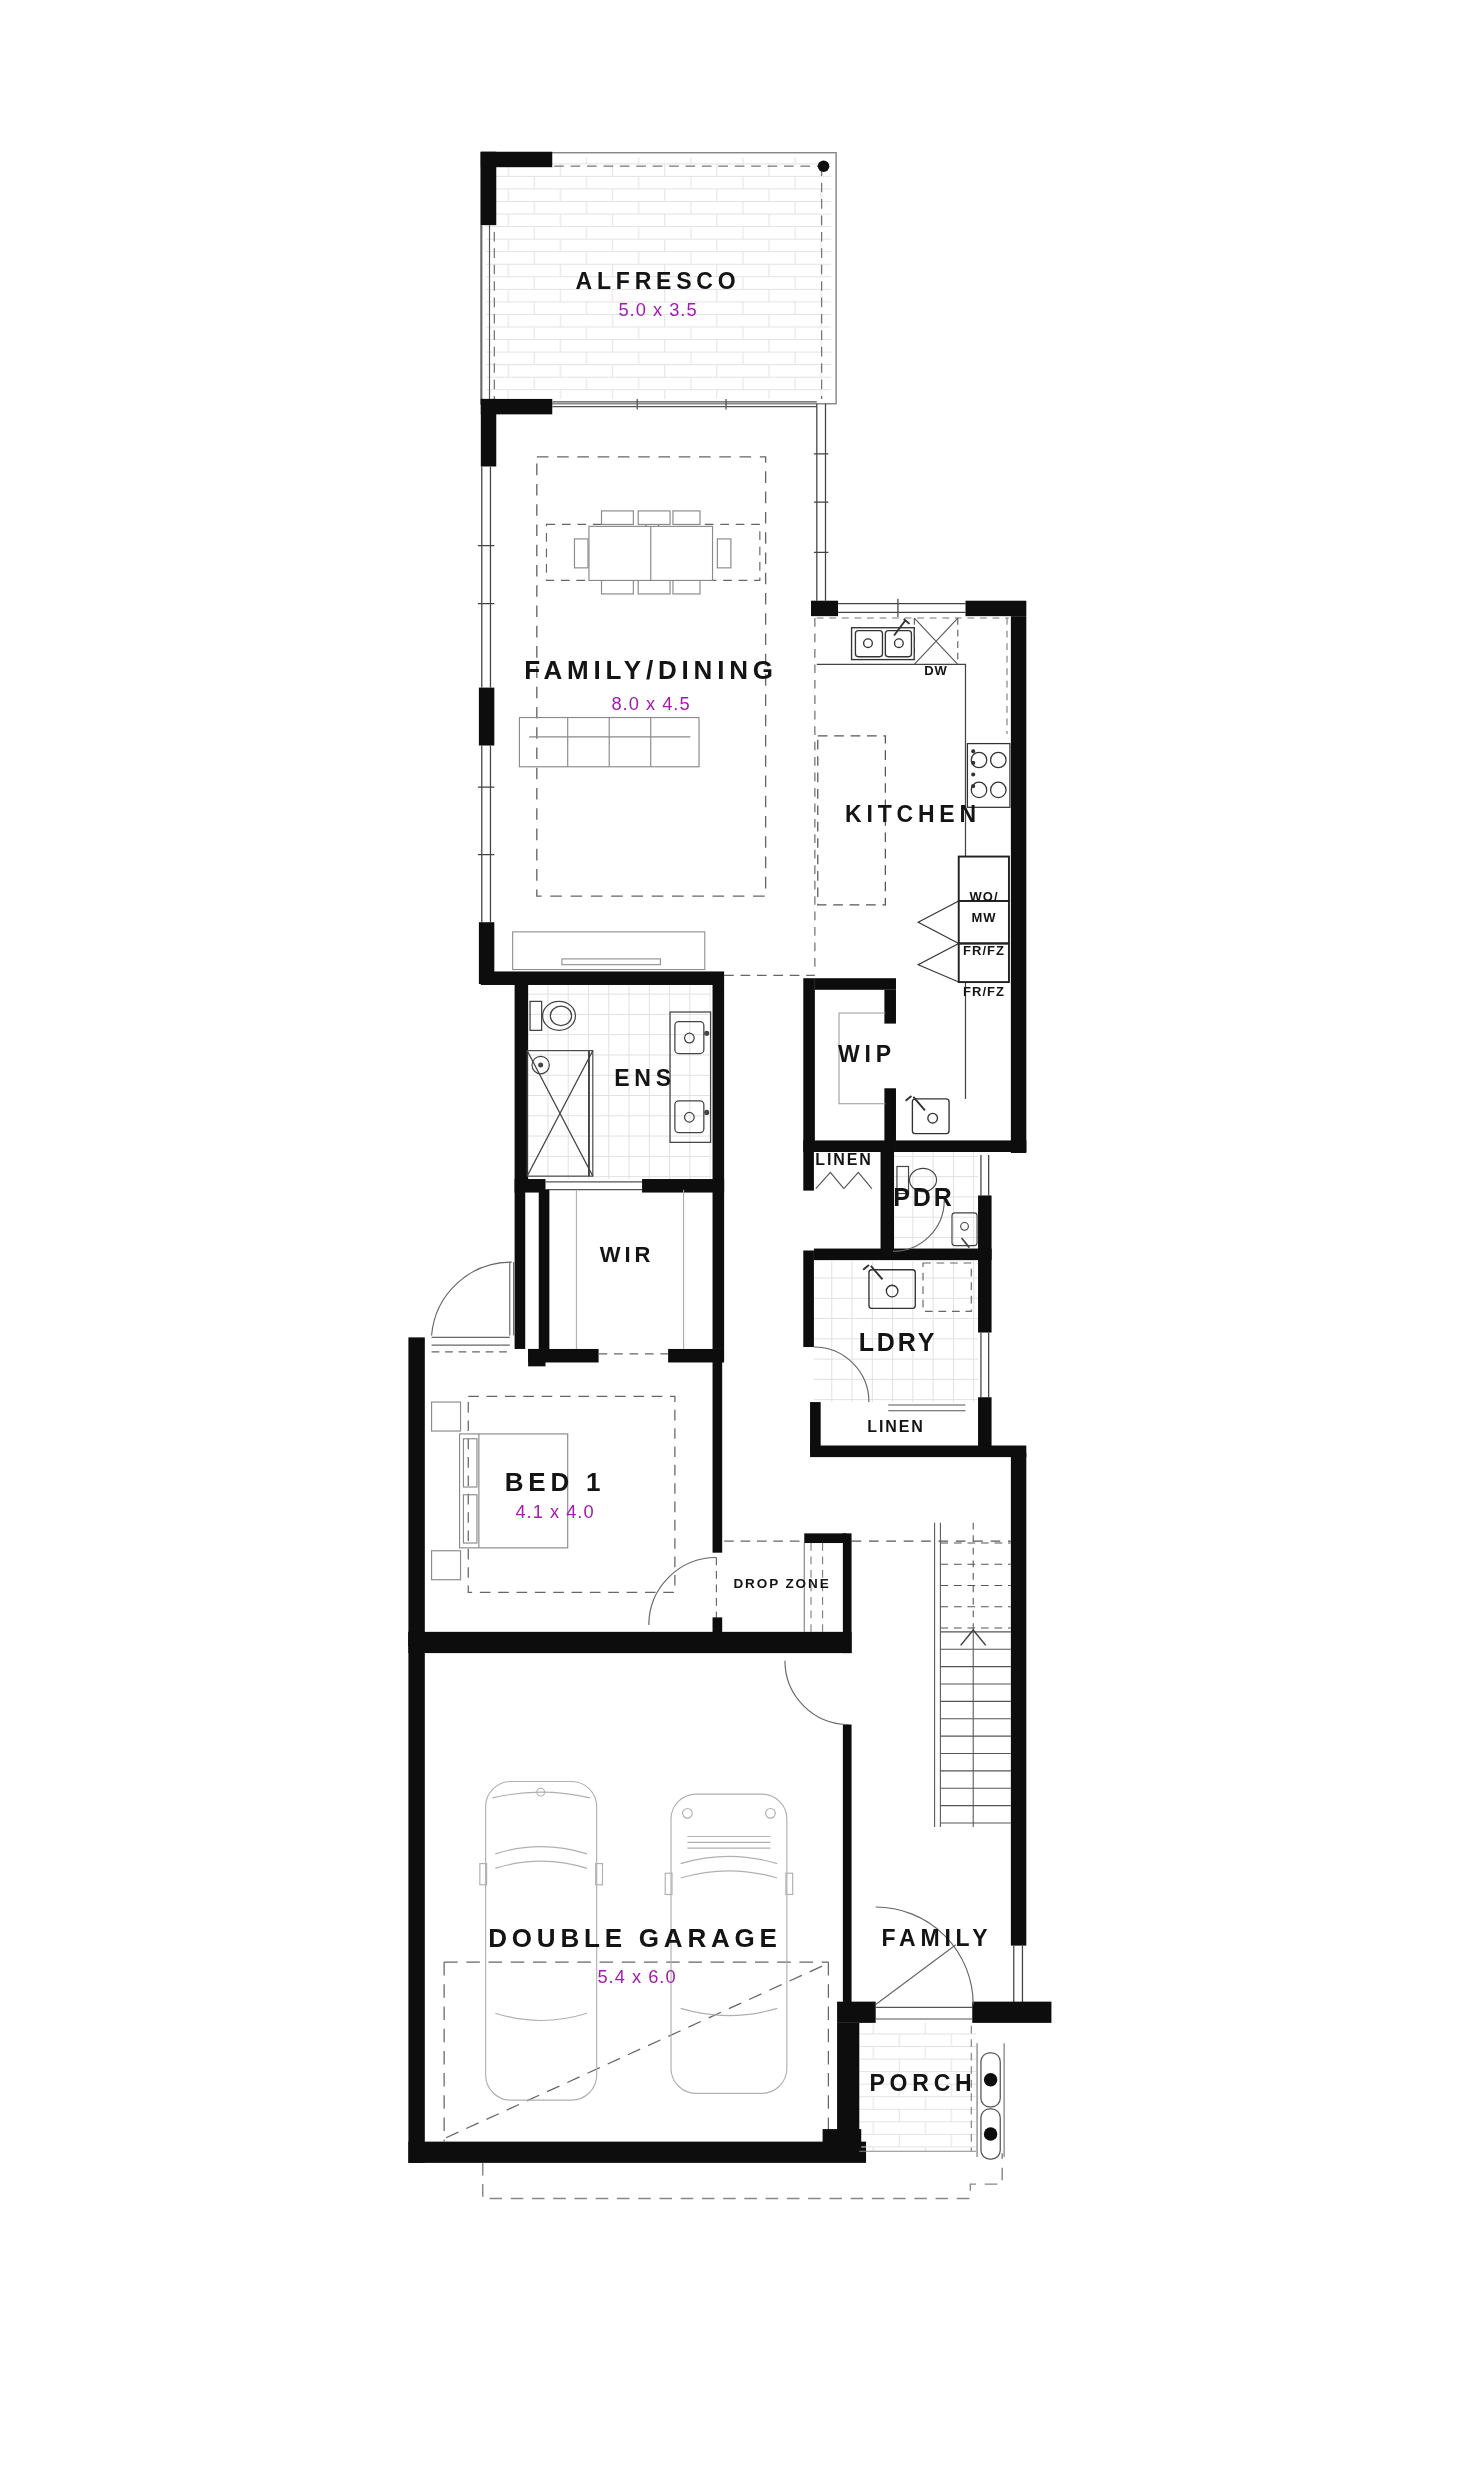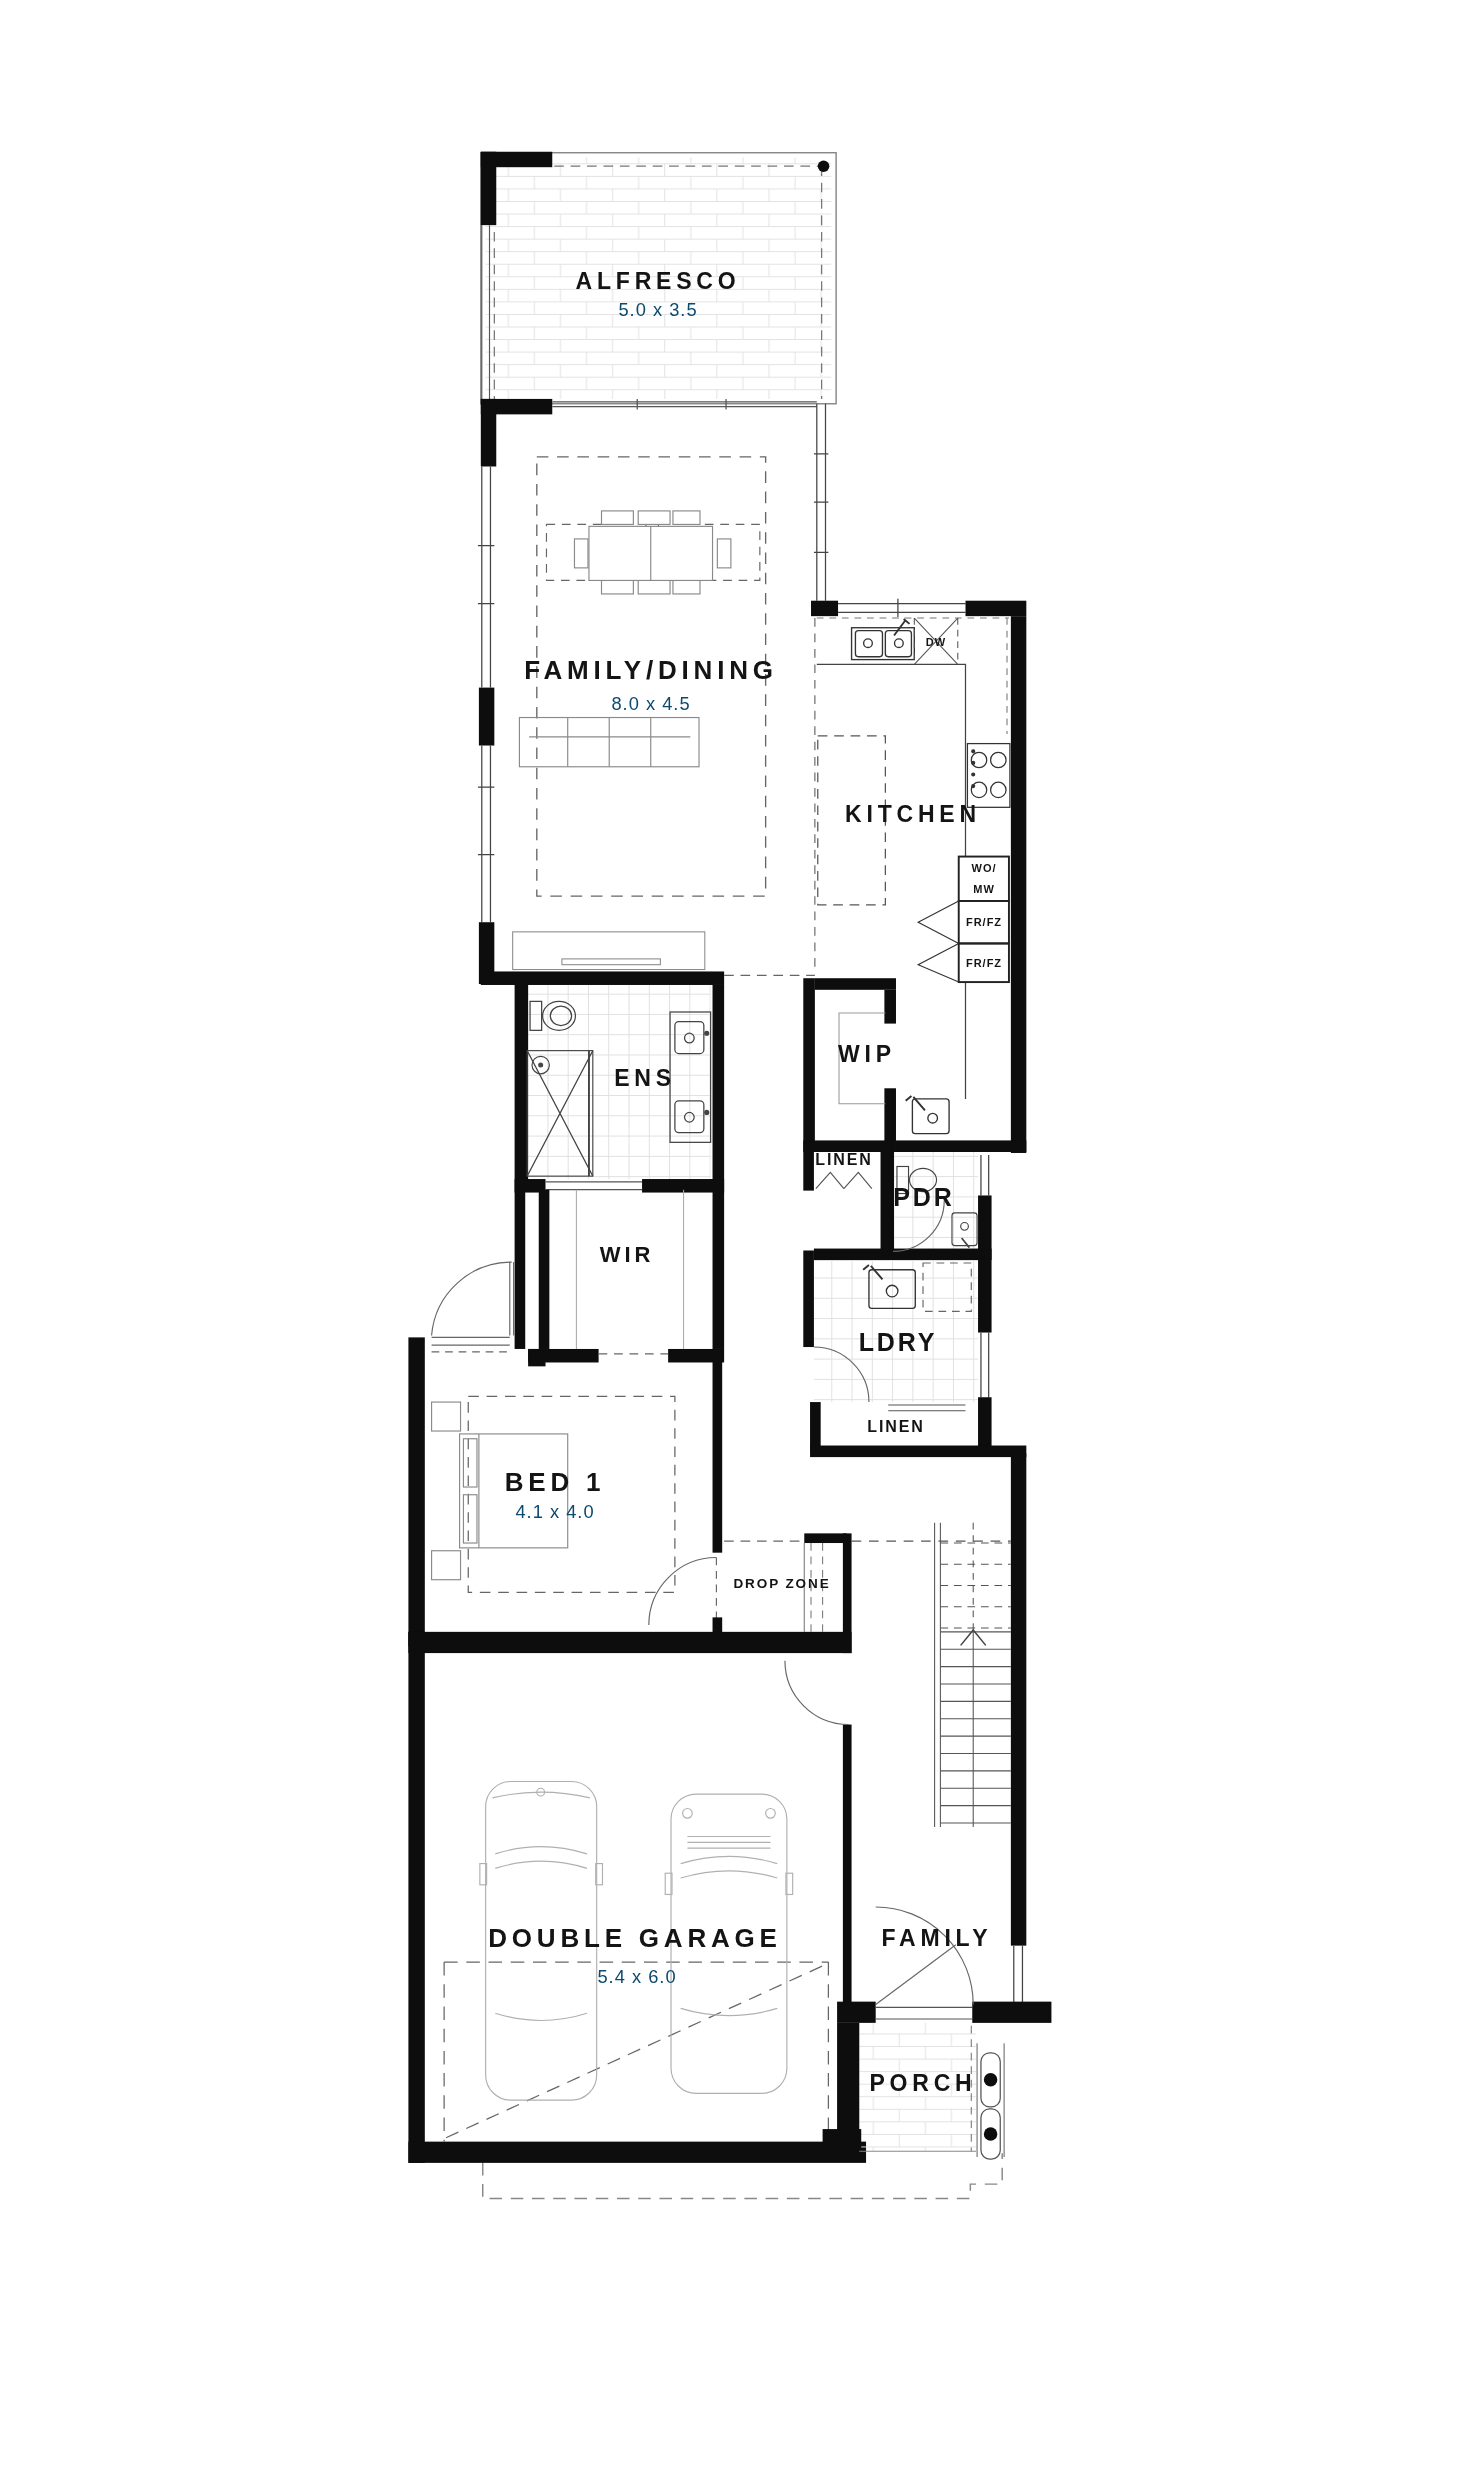--- a/index.html
+++ b/index.html
@@ -5,23 +5,23 @@
   html,body{margin:0;padding:0;background:#ffffff;}
   #canvas{position:relative;width:1483px;height:2472px;background:#fff;overflow:hidden;
           font-family:"Liberation Sans",sans-serif;}
   #plan-svg{position:absolute;left:0;top:0;}
   .lbl{position:absolute;transform:translate(-50%,-50%);font-weight:bold;color:#141414;
        white-space:nowrap;line-height:1;}
   .room-xl{font-size:26px;letter-spacing:4.8px;}
   .room-lg{font-size:23px;letter-spacing:4.8px;}
   .room-md{font-size:22px;letter-spacing:3.9px;}
   .room-pdr{font-size:25px;letter-spacing:2.9px;}
-  .dims{font-size:18.3px;font-weight:normal;letter-spacing:1px;color:#0c4a6e;}
+  .dims{font-size:18.3px;font-weight:normal;letter-spacing:1px;color:#a21caf;}
   .tiny{font-size:16px;letter-spacing:1.9px;}
-  .appl{font-size:11px;letter-spacing:1px;}
+  .appl{font-size:13px;letter-spacing:1px;margin-top:28px;}
 </style>
 </head>
 <body>
 
 <div id="canvas">
 
 <svg id="plan-svg" width="1483" height="2472" viewBox="0 0 1536 2560">
   <defs>
     <pattern id="brick" width="54" height="26" patternUnits="userSpaceOnUse">
       <path d="M0 0.5 H54 M0 13.5 H54 M13.5 0 V13 M40.5 13 V26" stroke="#e2e2e2" stroke-width="1" fill="none"></path>

